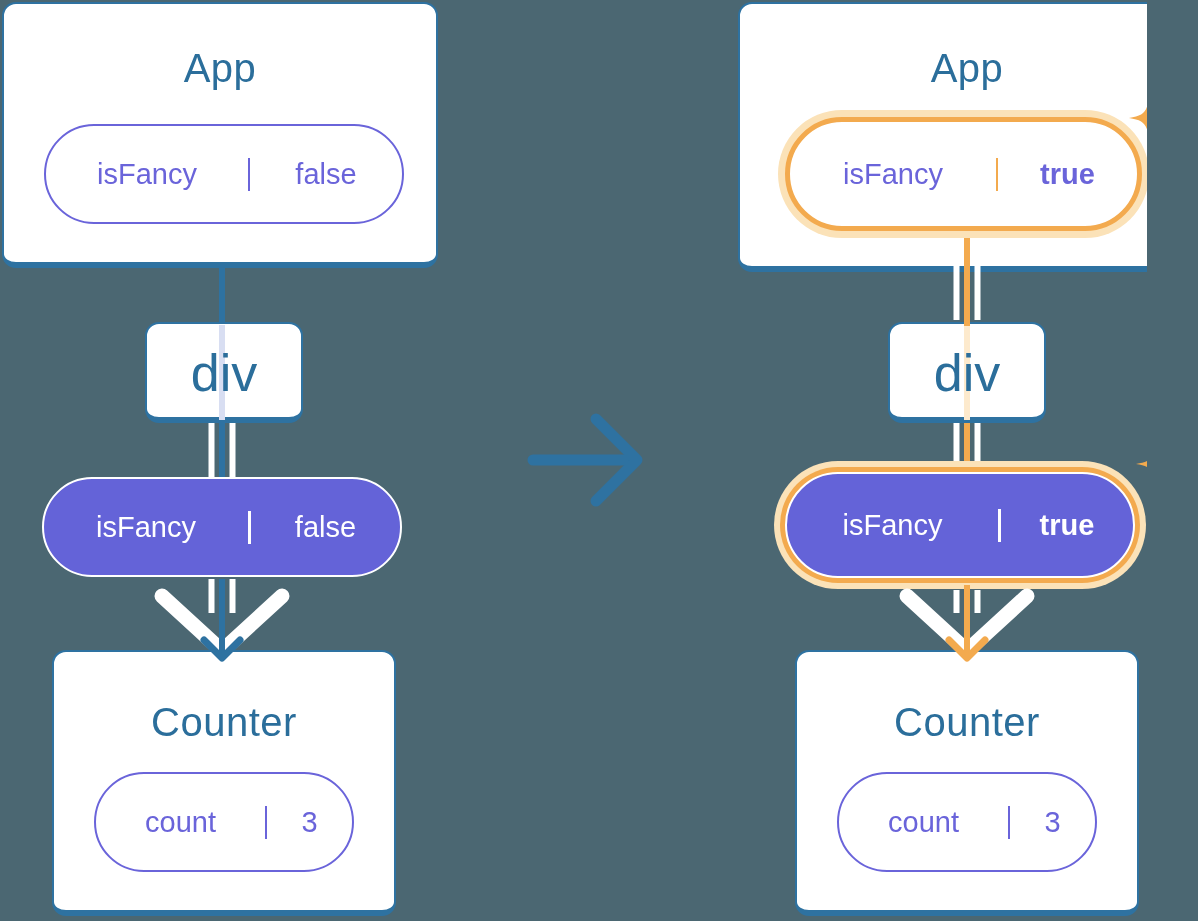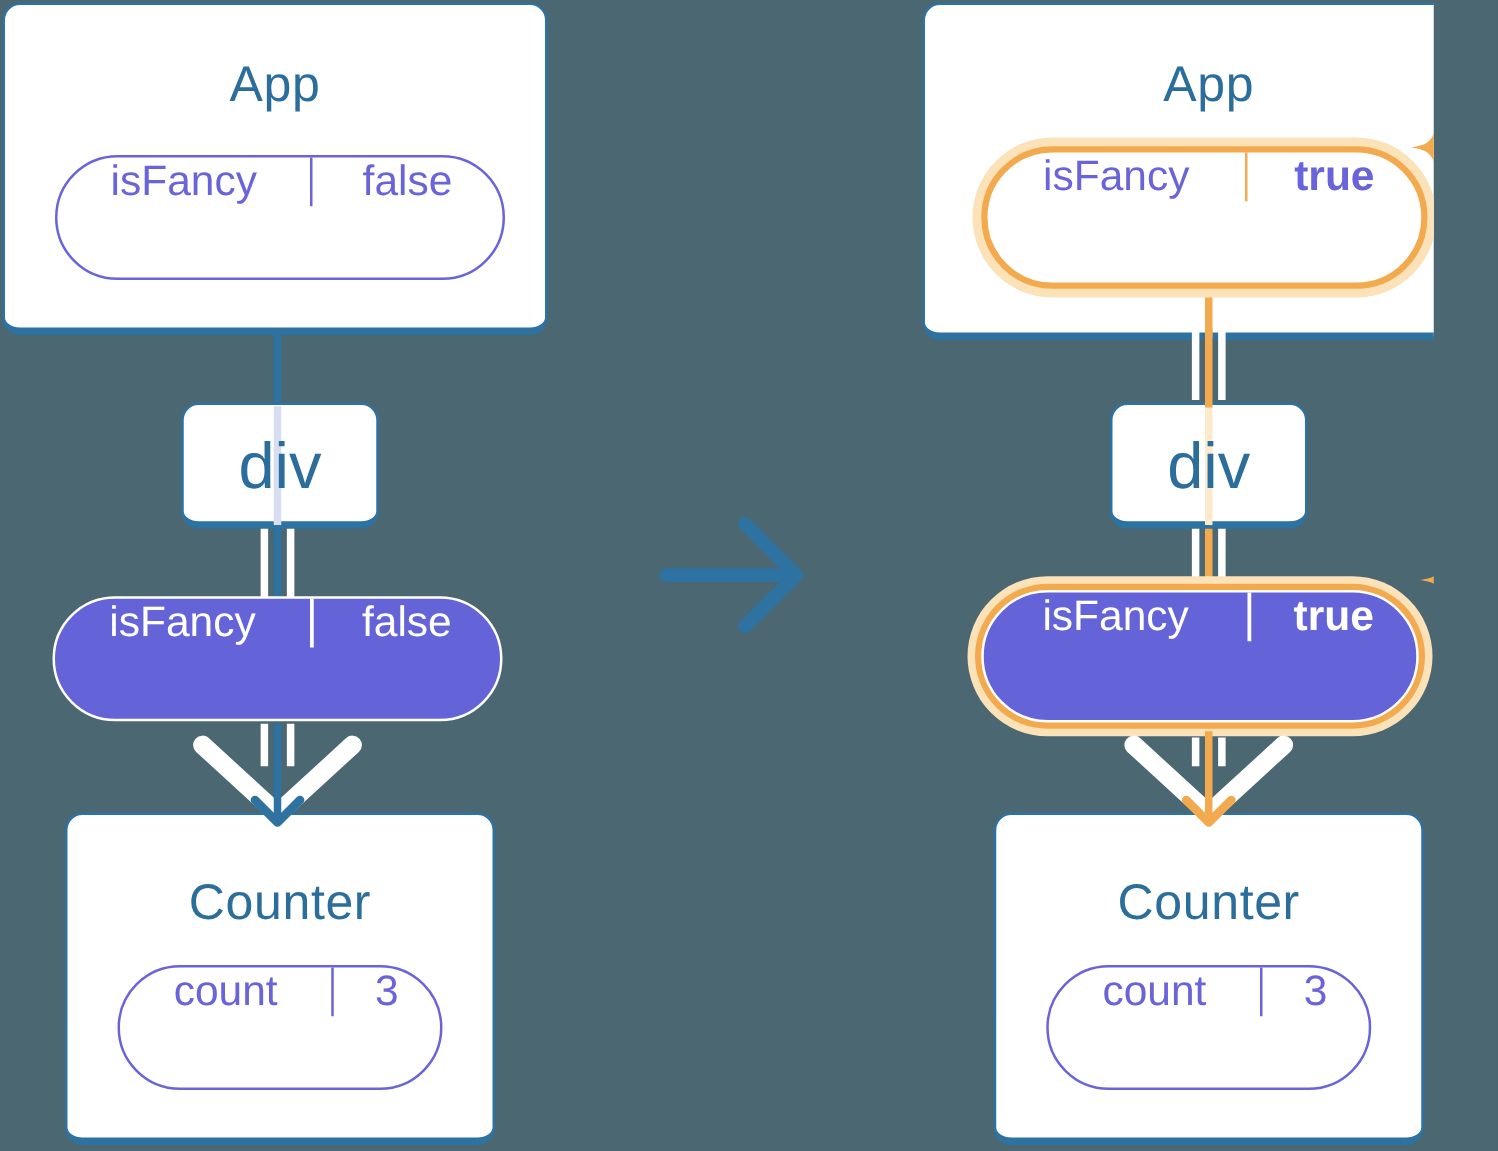--- a/index.html
+++ b/index.html
@@ -24,22 +24,22 @@
   .node-title{
     position:absolute;z-index:4;color:var(--teal-text);
     font-size:40px;font-weight:500;text-align:center;letter-spacing:.5px;
   }
   .div-label{
     position:absolute;z-index:4;display:flex;align-items:center;justify-content:center;
     color:var(--teal-text);font-size:52px;font-weight:500;
   }
   .pass-line{position:absolute;z-index:3;width:6px}
   .pill{
-    position:absolute;z-index:4;display:flex;align-items:flex-start;
-    border-radius:60px;font-size:34px;
+    position:absolute;z-index:4;display:flex;align-items:center;
+    border-radius:60px;font-size:29px;
   }
   .pill .seg{display:flex;align-items:center;justify-content:center}
   .pill .seg.value{flex:1}
   .outline-pill{background:#fff;border:2px solid var(--purple);color:var(--purple)}
   .outline-pill .value{border-left:2px solid var(--purple)}
   .solid-pill{background:var(--purple-fill);border:2px solid #fff;color:#fff}
   .solid-pill .value{border-left:3px solid #fff}
   .fancy-outline-pill{
     background:#fff;border:5px solid var(--orange);color:var(--purple);
     box-shadow:0 0 0 7px var(--orange-light);border-radius:70px;

